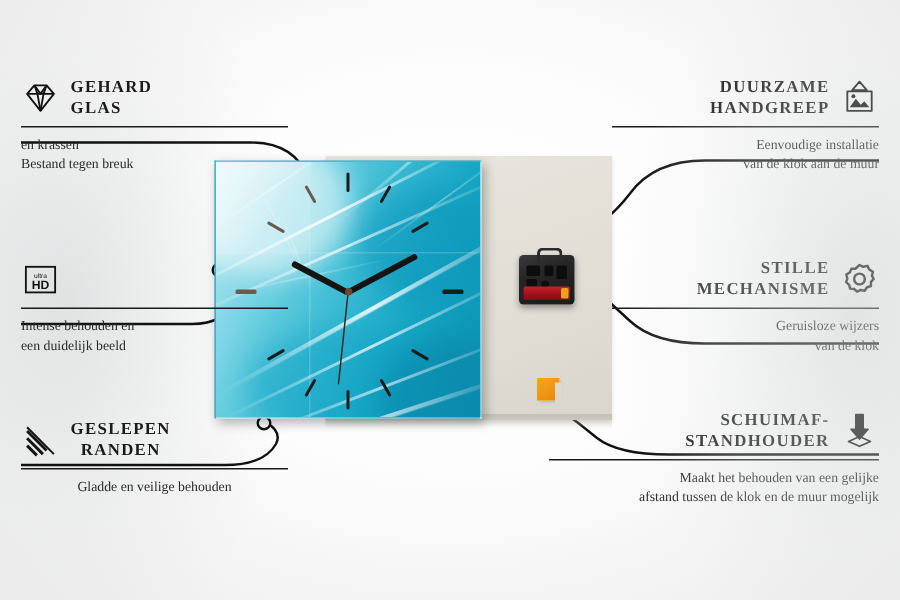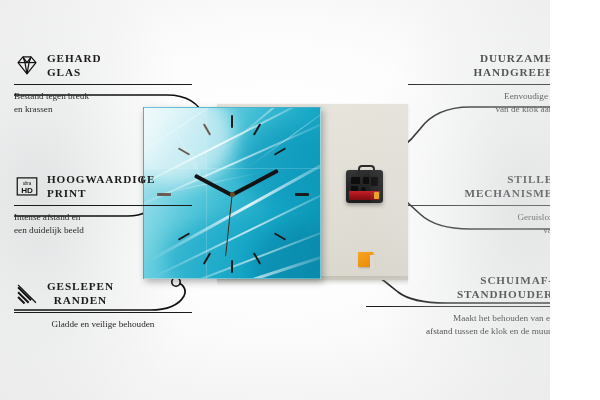--- a/index.html
+++ b/index.html
@@ -2,21 +2,21 @@
 <html><head>
 <meta charset="utf-8">
 <style>
   html, body {
     margin: 0;
     padding: 0;
     background: #ffffff;
   }
   #stage {
     position: relative;
-    width: 550px;
+    width: 600px;
     height: 400px;
     overflow: hidden;
     font-family: "Liberation Serif", serif;
     background:
       radial-gradient(ellipse 420px 300px at 50% 45%, #ffffff 0%, #fdfdfd 45%, #f4f4f4 75%, #ececed 100%),
       linear-gradient(115deg, #e9eaea 0%, #f7f7f7 18%, #ffffff 42%, #ffffff 60%, #f5f5f5 82%, #e8e9e9 100%);
   }
   #stage::before {
     content: "";
     position: absolute;
@@ -318,38 +318,34 @@
           <path d="M21 6 L18.5 13 L16 27"></path>
           <path d="M11 6 L16 13 L21 6"></path>
         </g>
       </svg>
       <div>
         <div class="f-title">GEHARD</div>
         <div class="f-title">GLAS</div>
       </div>
     </div>
     <div class="f-rule"></div>
+    <div class="f-desc">en krassen</div>
     <div class="f-desc">Bestand tegen breuk</div>
-    <div class="f-desc">en krassen</div>
   </div>
 
   <div class="feature left" style="left:14px; top:171px;">
     <div class="f-head">
       <svg class="f-icon" viewBox="0 0 32 32">
         <rect x="4" y="6" width="24" height="21" fill="none" stroke="#121212" stroke-width="1.5"></rect>
         <text x="16" y="15" font-family="Liberation Sans, sans-serif" font-size="5.5" text-anchor="middle" fill="#121212">ultra</text>
         <text x="16" y="24" font-family="Liberation Sans, sans-serif" font-size="10" font-weight="bold" text-anchor="middle" fill="#121212">HD</text>
       </svg>
-      <div>
-        <div class="f-title">HOOGWAARDIGE</div>
-        <div class="f-title">PRINT</div>
-      </div>
-    </div>
-    <div class="f-rule"></div>
-    <div class="f-desc">Intense afstand en</div>
+    </div>
+    <div class="f-rule"></div>
+    <div class="f-desc">Intense behouden en</div>
     <div class="f-desc">een duidelijk beeld</div>
   </div>
 
   <div class="feature left" style="left:14px; top:278px;text-align:center;">
     <div class="f-head">
       <svg class="f-icon" viewBox="0 0 32 32">
         <g stroke="#121212" stroke-width="2.4" fill="none">
           <path d="M5 9 L21 25"></path>
           <path d="M5 15 L18 28"></path>
           <path d="M5 21 L13 29"></path>

